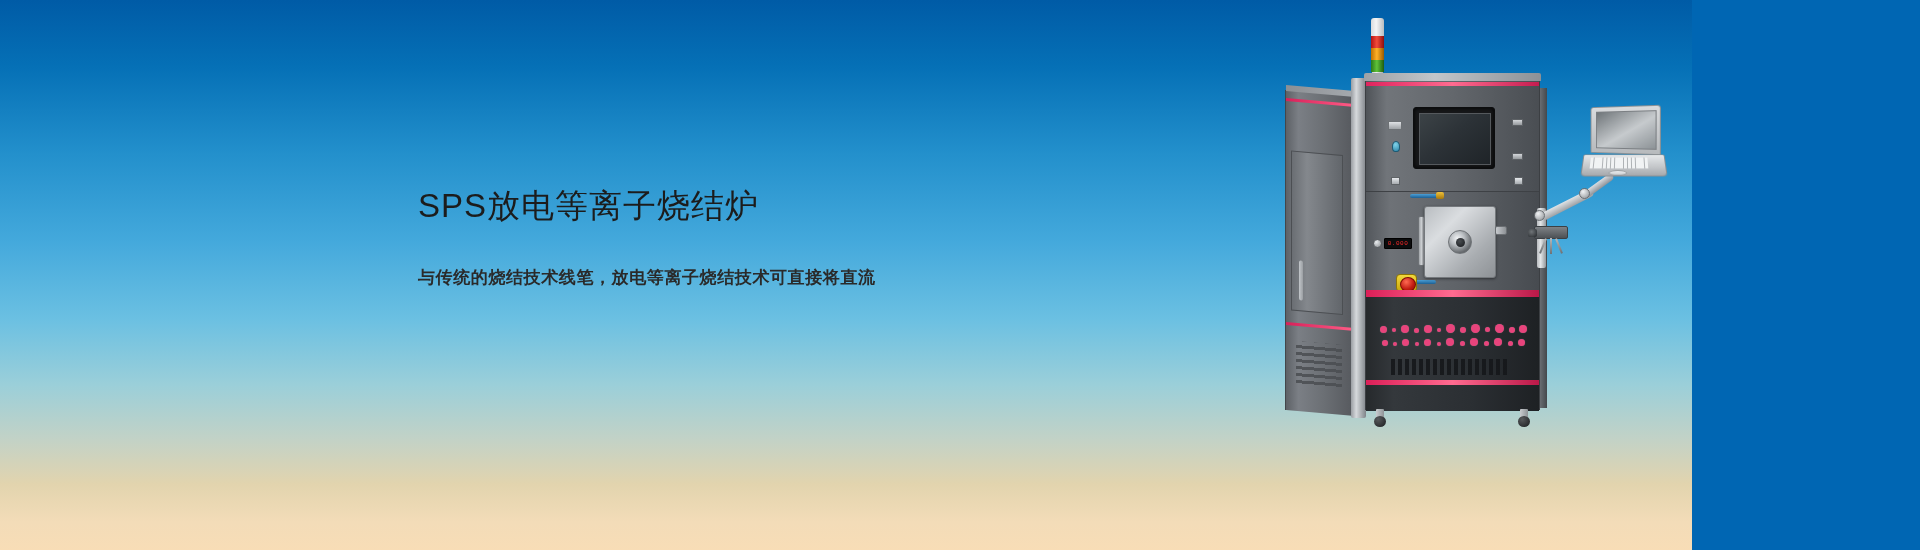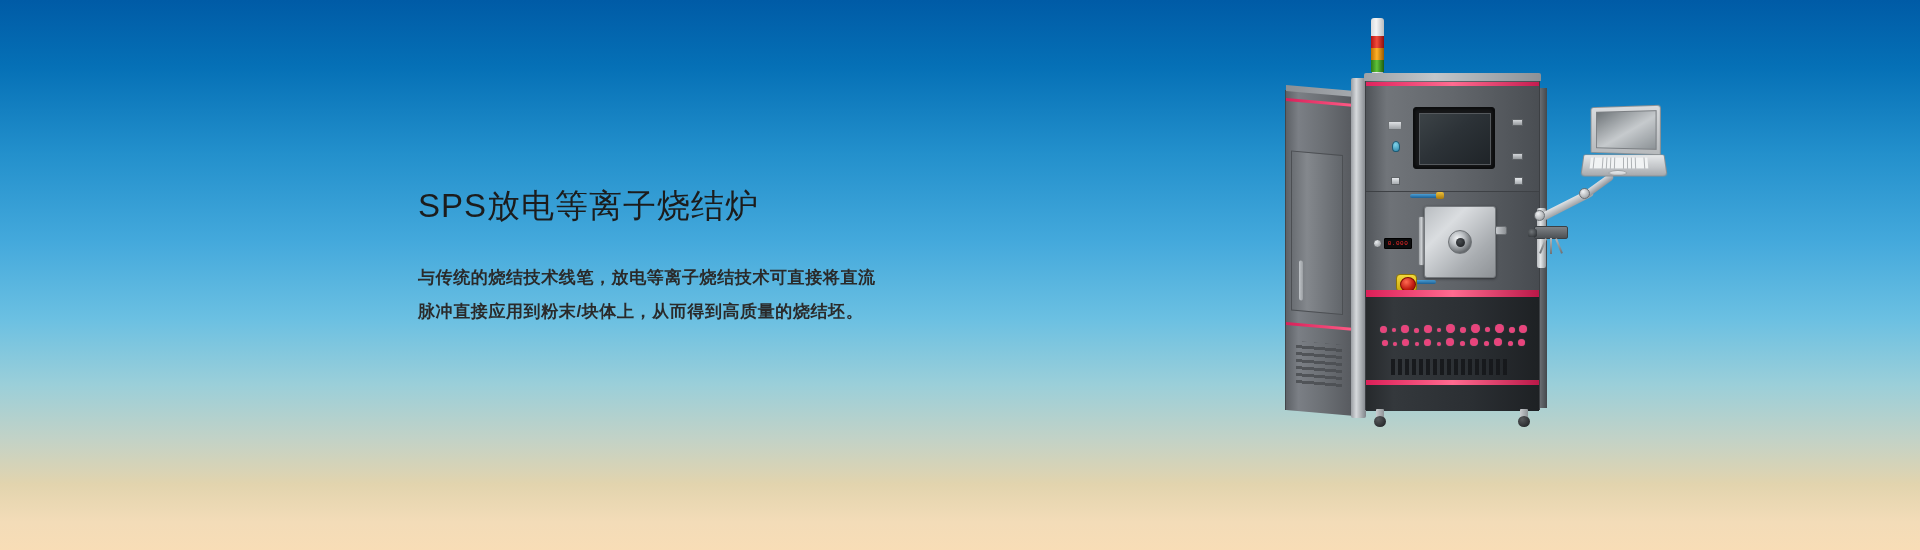--- a/index.html
+++ b/index.html
@@ -4,21 +4,21 @@
 <style>
   * { margin:0; padding:0; box-sizing:border-box; }
   html, body { width:1920px; height:550px; overflow:hidden; }
   body {
     font-family:"Liberation Sans","DejaVu Sans",sans-serif;
     background:#0066b3;
   }
 
   #banner {
     position:relative;
-    width:1920px;
+    width:1692px;
     height:550px;
     overflow:hidden;
     background:linear-gradient(to bottom,
       #005ba6 0%,
       #0570b6 12%,
       #2390cc 28%,
       #44a9dc 44%,
       #6bc0e2 58%,
       #9bcfd9 70%,
       #c3d2c6 80%,
@@ -351,21 +351,20 @@
 </style>
 </head>
 <body>
 
 <div id="banner">
 
   <div id="copy">
     <h1 id="headline">SPS放电等离子烧结炉</h1>
     <div id="subcopy">
       <span class="ln">与传统的烧结技术线笔，放电等离子烧结技术可直接将直流</span>
-      <span class="ln">脉冲直接应用到粉末/块体上，从而得到高质量的烧结坯。</span>
     </div>
   </div>
 
   <div id="machine">
 
     <div class="tower">
       <div class="cap"></div>
       <div class="lamp red"></div>
       <div class="lamp amb"></div>
       <div class="lamp grn"></div>

